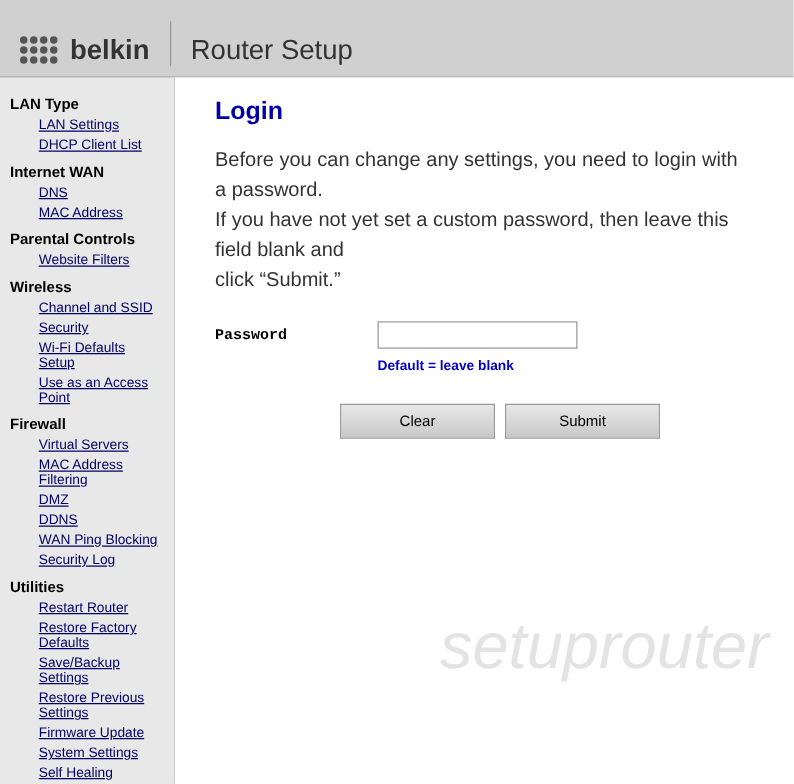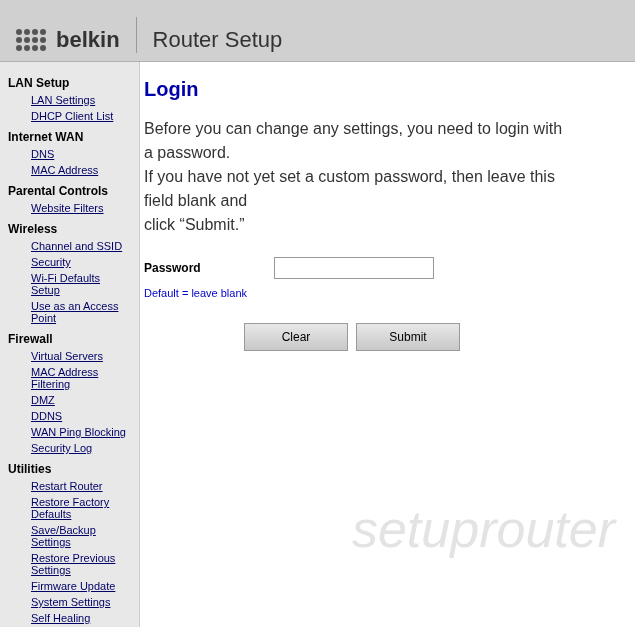--- a/index.html
+++ b/index.html
@@ -73,21 +73,21 @@
       color: #000066;
       padding: 2px 12px 2px 14px;
       cursor: pointer;
       display: block;
       margin-left: 17px;
     }
 
     
     #main {
       flex: 1;
-      padding: 16px 4px;
+      padding: 16px 32px;
       background: #fff;
       position: relative;
       overflow: hidden;
     }
 
     #login-title {
       font-size: 20px;
       color: #0000aa;
       font-weight: bold;
       margin-bottom: 16px;
@@ -109,56 +109,59 @@
       display: flex;
       align-items: center;
       margin-bottom: 8px;
     }
 
     #password-label {
       font-size: 12px;
       font-weight: bold;
       color: #000;
       width: 130px;
+      font-family: Liberation Mono, monospace;
     }
 
     #password-input {
       width: 160px;
       height: 22px;
       border: 1px solid #999;
       background: #fff;
       font-size: 12px;
     }
 
     #default-note {
       font-size: 11px;
       color: #0000cc;
+      margin-left: 130px;
       margin-bottom: 24px;
+      font-weight: bold;
     }
 
     #button-row {
       display: flex;
       gap: 8px;
       margin-left: 100px;
     }
 
     .action-button {
-      width: 104px;
+      width: 124px;
       height: 28px;
       background: linear-gradient(to bottom, #e8e8e8, #c8c8c8);
       border: 1px solid #999;
       font-size: 12px;
       cursor: pointer;
       color: #000;
     }
 
     
     #watermark {
       position: absolute;
-      bottom: 68px;
+      bottom: 80px;
       right: 20px;
       font-size: 52px;
       color: rgba(200, 200, 200, 0.5);
       font-style: italic;
       pointer-events: none;
       user-select: none;
       white-space: nowrap;
     }
   </style>
 </head>
@@ -181,21 +184,21 @@
         <div class="dot"></div>
     </div>
     <span id="brand-name">belkin</span>
   </div>
   <div id="divider-line"></div>
   <span id="page-title">Router Setup</span>
 </div>
 
 <div id="layout">
   <div id="sidebar">
-  <div class="sidebar-section-header">LAN Setup</div>
+  <div class="sidebar-section-header">LAN Type</div>
       <a class="sidebar-item" href="#">LAN Settings</a>
       <a class="sidebar-item" href="#">DHCP Client List</a>
       <div class="sidebar-section-header">Internet WAN</div>
       <a class="sidebar-item" href="#">DNS</a>
       <a class="sidebar-item" href="#">MAC Address</a>
       <div class="sidebar-section-header">Parental Controls</div>
       <a class="sidebar-item" href="#">Website Filters</a>
       <div class="sidebar-section-header">Wireless</div>
       <a class="sidebar-item" href="#">Channel and SSID</a>
       <a class="sidebar-item" href="#">Security</a>

